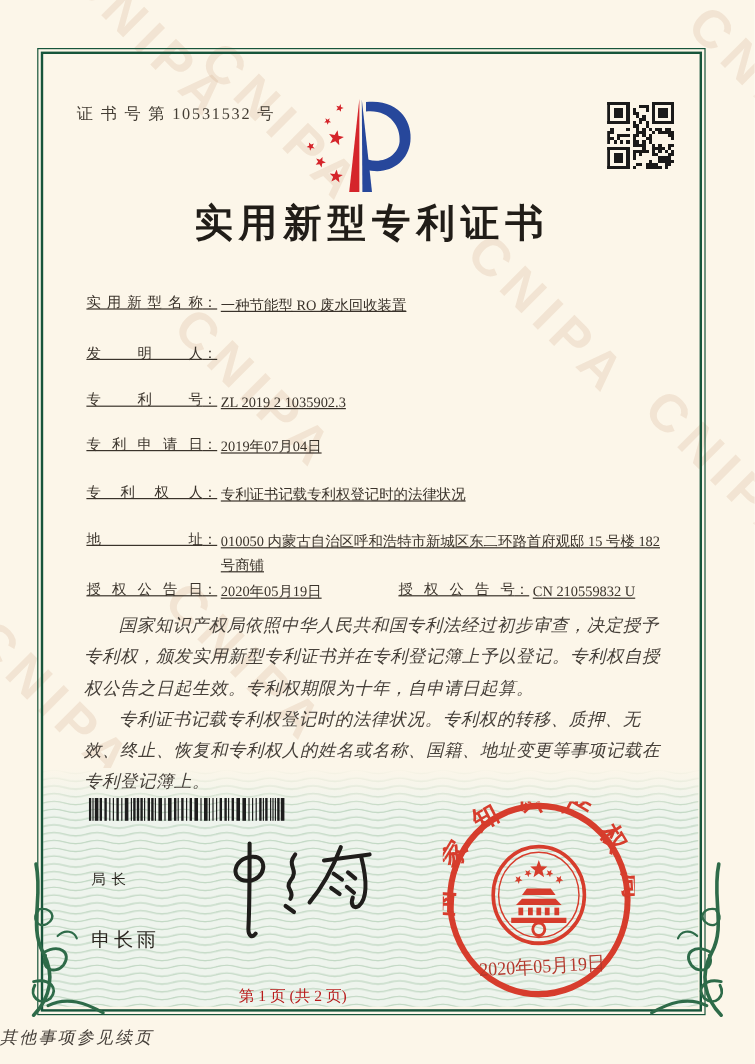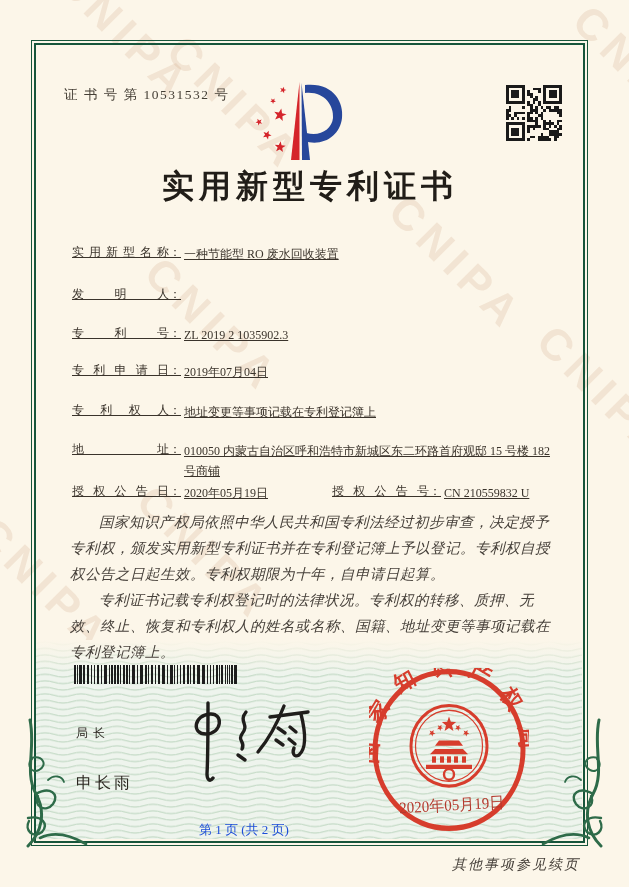--- a/index.html
+++ b/index.html
@@ -64,22 +64,22 @@
   .notice p{margin:0;text-indent:2em;}
   
   .barcode{position:absolute;left:74px;top:665px;z-index:6;}
   .official-title{position:absolute;left:76px;top:725px;z-index:6;font-size:12px;letter-spacing:5px;
     font-family:"Liberation Sans","DejaVu Sans",sans-serif;color:#2b2620;}
   .official-name{position:absolute;left:76px;top:773px;z-index:6;font-size:16px;letter-spacing:3px;
     font-family:"Liberation Sans","DejaVu Sans",sans-serif;color:#2b2620;}
   .signature{position:absolute;left:180px;top:700px;z-index:6;}
   .seal{position:absolute;left:369px;top:668px;z-index:7;opacity:0.93;}
   
-  .page-num{position:absolute;left:0;top:821px;width:488px;text-align:center;z-index:6;font-size:13px;color:#1d4ed8;}
-  .cont-note{position:absolute;left:0;top:856px;width:580px;text-align:right;z-index:6;
+  .page-num{position:absolute;left:0;top:821px;width:488px;text-align:center;z-index:6;font-size:13px;color:#b91c1c;}
+  .cont-note{position:absolute;left:0;top:856px;width:580px;text-align:left;z-index:6;
     font-size:14px;font-style:italic;color:#46403a;letter-spacing:2px;}
 </style>
 </head>
 <body>
 
 <div class="page">
 
   <span class="wm">CNIPA</span>
   <span class="wm">CNIPA</span>
   <span class="wm">CNIPA</span>
@@ -293,21 +293,21 @@
       <span class="fvalue">ZL 2019 2 1035902.3</span>
   </div>
   <div class="field f4">
     <span class="flabel">专利申请日</span>
       <span class="fcolon">：</span>
       <span class="fvalue">2019年07月04日</span>
   </div>
   <div class="field f5">
     <span class="flabel">专利权人</span>
       <span class="fcolon">：</span>
-      <span class="fvalue">地址变更等事项记载在专利登记簿上</span>
+      <span class="fvalue">专利证书记载专利权登记时的法律状况</span>
   </div>
   <div class="field f6">
     <span class="flabel">地址</span>
       <span class="fcolon">：</span>
       <span class="fvalue">010050 内蒙古自治区呼和浩特市新城区东二环路首府观邸 15 号楼 182 号商铺</span>
   </div>
   <div class="field f7">
     <span class="flabel">授权公告日</span>
       <span class="fcolon">：</span>
       <span class="fvalue short">2020年05月19日</span>

